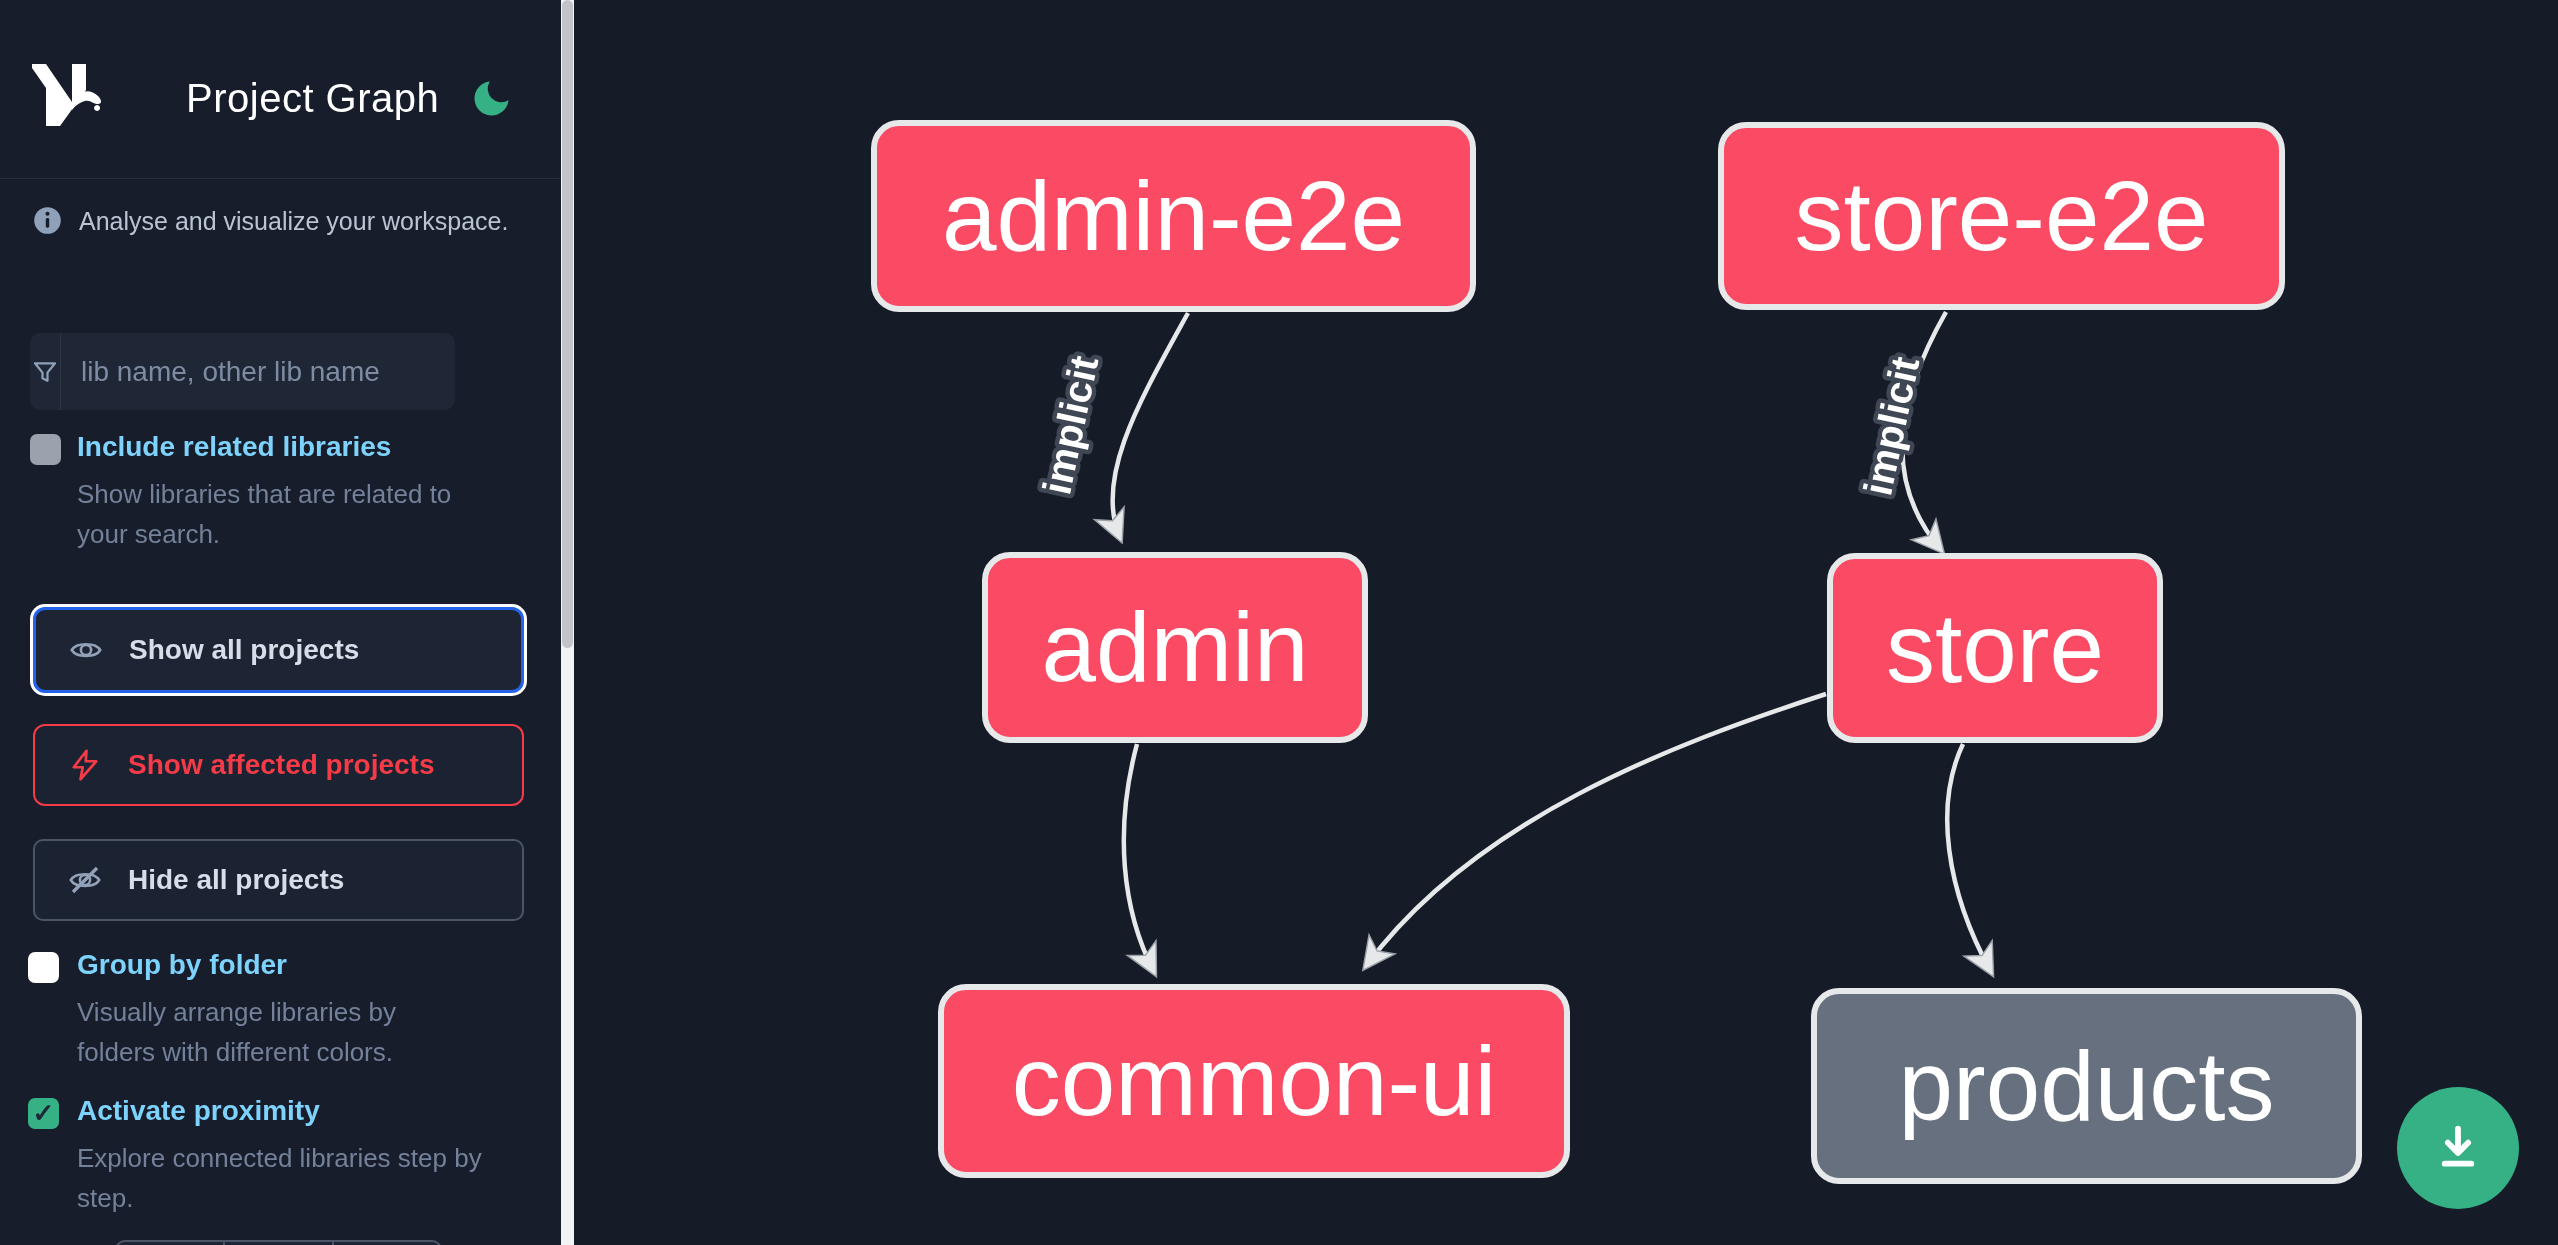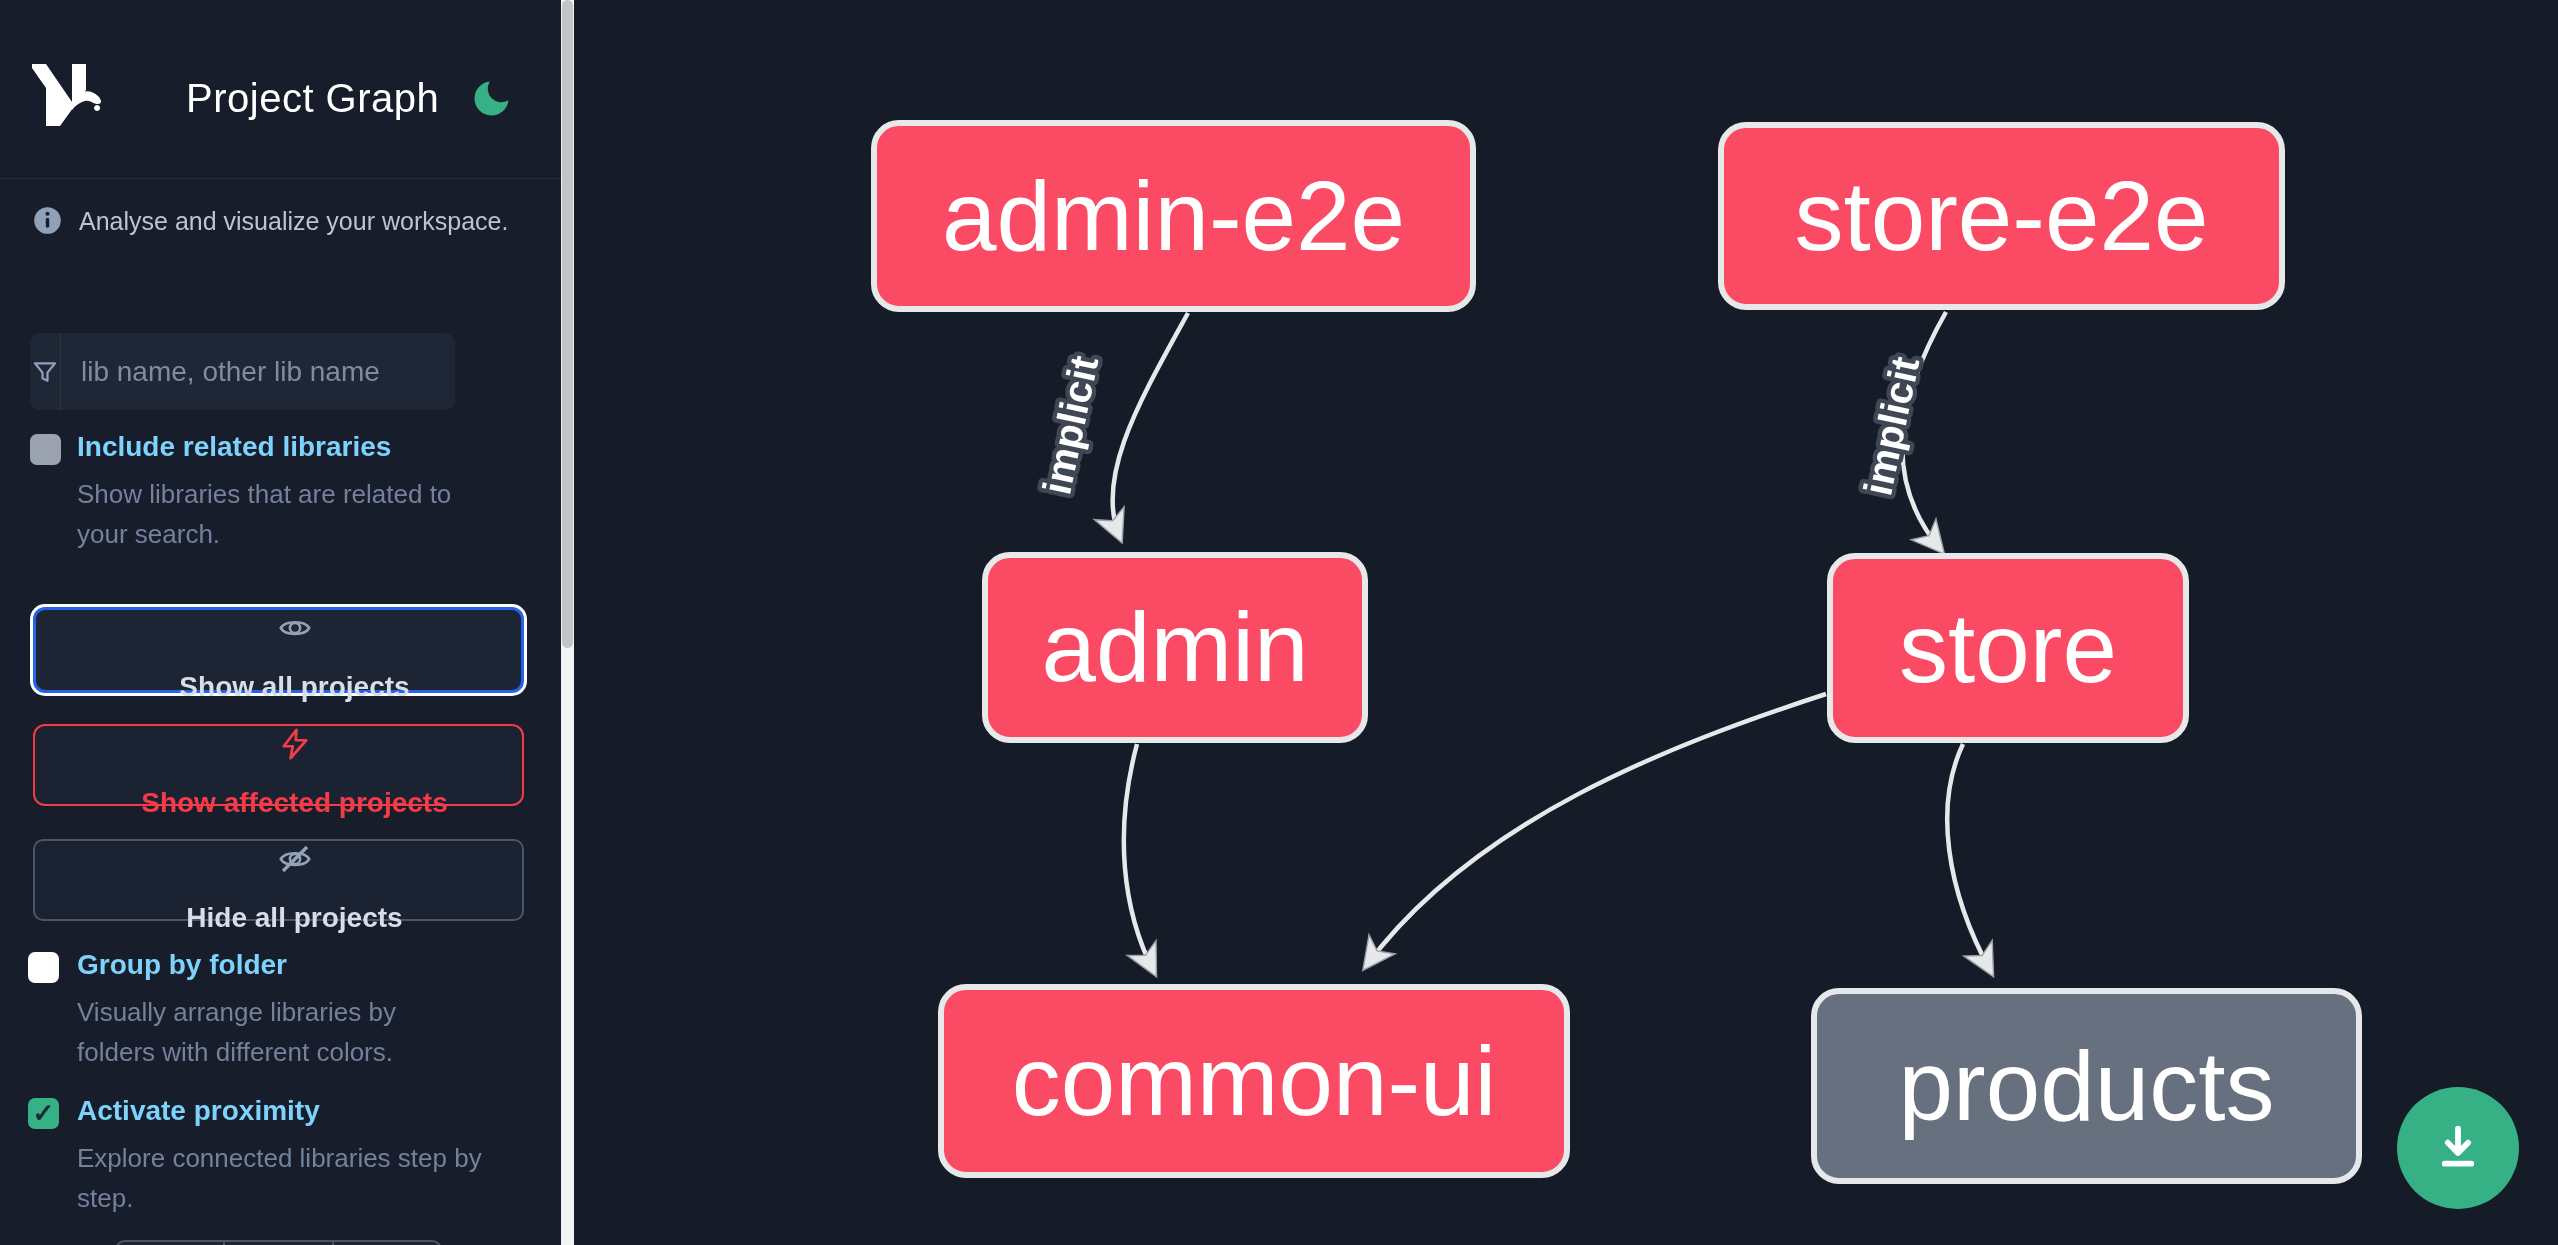--- a/index.html
+++ b/index.html
@@ -50,21 +50,20 @@
                    color:#1e2835; font-size:26px; font-weight:900; }
   .opt-label { position:absolute; left:77px; font-size:28px; font-weight:700; color:#7dd3fc; }
   .opt-desc  { position:absolute; left:77px; font-size:26px; line-height:40px; color:#74819a; }
 
   .side-btn {
     position:absolute; left:33px; width:491px; height:82px;
     display:flex; align-items:center; gap:25px; padding-left:32px;
     background:#1b2231; border-radius:12px; border:2px solid #4a5568;
     font-size:28px; font-weight:700; color:#d7dee9; cursor:pointer;
     font-family:"Liberation Sans", sans-serif;
-    flex-direction:column;
   }
   .side-btn.focused {
     height:86px; background:#1d2534;
     border:3px solid #2563eb; box-shadow:0 0 0 3px #ffffff;
   }
   .side-btn.danger { color:#f43b47; border-color:#f43b47; }
   .btn-icon { width:36px; height:36px; flex:0 0 36px; }
 
   .stepper-sliver {
     position:absolute; left:115px; top:1240px; width:327px; height:14px;
@@ -93,21 +92,21 @@
     border:6px solid #e6e8e9; border-radius:28px;
     color:#ffffff; font-size:98px; font-weight:400; cursor:pointer;
     font-family:"Liberation Sans", sans-serif; white-space:nowrap;
   }
   .node.pink { background:#fb4a63; }
   .node.gray { background:#66707f; }
 
   .n-admin-e2e { left:297px;  top:120px; width:605px; height:192px; }
   .n-store-e2e { left:1144px; top:122px; width:567px; height:188px; }
   .n-admin     { left:408px;  top:552px; width:386px; height:191px; }
-  .n-store     { left:1253px; top:553px; width:362px; height:190px; }
+  .n-store     { left:1253px; top:553px; width:336px; height:190px; }
   .n-common-ui { left:364px;  top:984px; width:632px; height:194px; }
   .n-products  { left:1237px; top:988px; width:551px; height:196px; }
 
   .fab {
     position:absolute; left:1823px; top:1087px; width:122px; height:122px;
     border-radius:50%; background:#35b185; display:flex; align-items:center; justify-content:center;
     cursor:pointer; z-index:4;
   }
 </style>
 </head>

